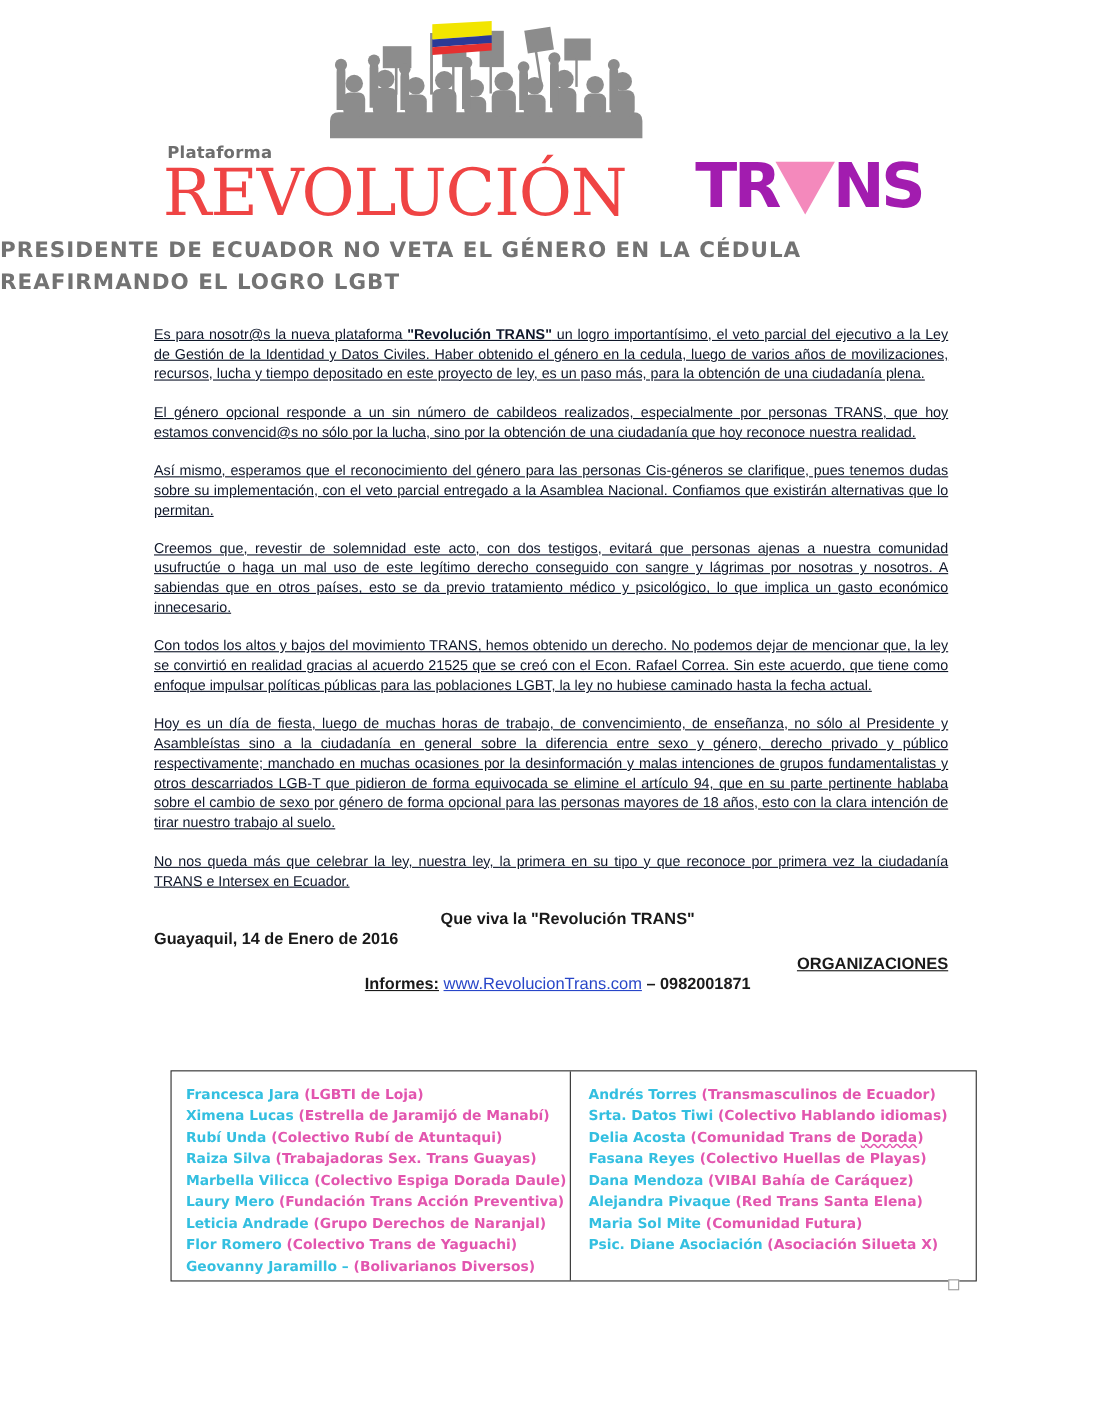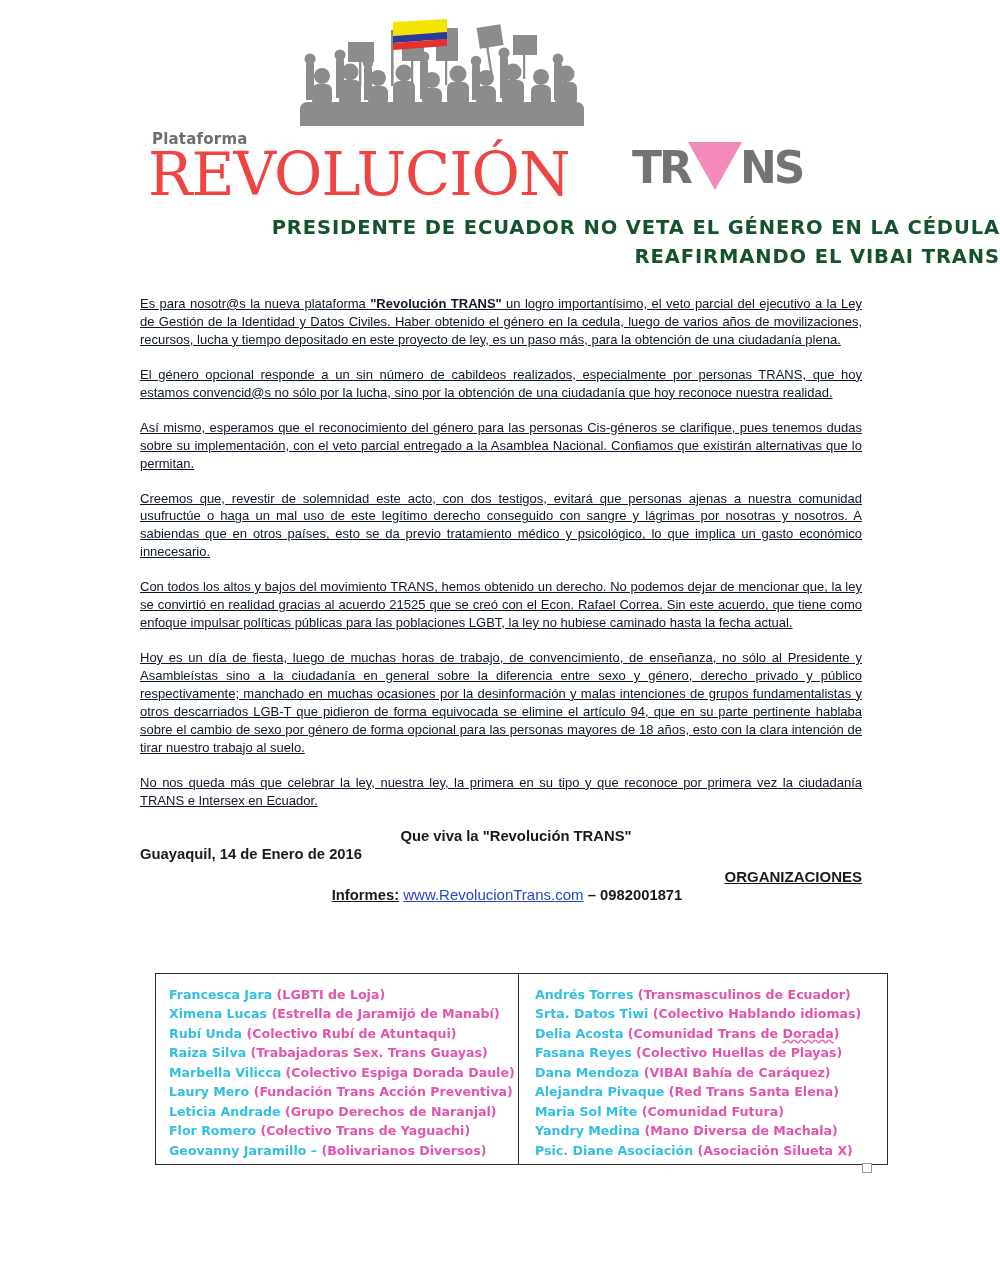--- a/index.html
+++ b/index.html
@@ -57,44 +57,44 @@
     font-weight: 400;
     color: #ef4444;
     letter-spacing: -1px;
     line-height: 1;
   }
   .word-trans {
     position: absolute;
     left: 484px;
     top: 10px;
     font-family: "DejaVu Sans", sans-serif;
-    font-size: 44px;
-    font-weight: 700;
-    color: #737373;
+    font-size: 56px;
+    font-weight: 700;
+    color: #a21caf;
     letter-spacing: -3px;
     line-height: 1;
     white-space: nowrap;
     text-align: center;
   }
   .trans-tri {
     display: inline-block;
     width: 0;
     height: 0;
     border-left: 27px solid transparent;
     border-right: 27px solid transparent;
     border-top: 48px solid #F489BC;
     vertical-align: -7px;
     margin: 0 -2px;
   }
 
   
   .headline {
     margin: 14px 0 12px 0;
-    text-align: right;
-    color: #14532d;
+    text-align: left;
+    color: #737373;
     font-family: "DejaVu Sans", sans-serif;
     font-size: 19.5px;
     font-weight: 700;
     letter-spacing: 0.9px;
     line-height: 1.48;
   }
   .headline .l2 { display: block; }
 
   
   .doc-body {
@@ -270,21 +270,21 @@
 
   <div class="logo-line">
     <div class="plataforma">Plataforma</div>
     <div class="word-revolucion">REVOLUCIÓN</div>
     <div class="word-trans"><span>TR</span><span class="trans-tri"></span><span>NS</span></div>
   </div>
 </div>
 
 <div class="headline">
   <span>PRESIDENTE DE ECUADOR NO VETA EL GÉNERO EN LA CÉDULA</span>
-  <span class="l2">REAFIRMANDO EL VIBAI TRANS</span>
+  <span class="l2">REAFIRMANDO EL LOGRO LGBT</span>
 </div>
 
 <div class="doc-body">
 
   <p class="para"><span>Es para nosotr@s la nueva plataforma </span><b>"Revolución TRANS"</b><span> un logro importantísimo, el veto parcial  del ejecutivo a la Ley de Gestión de la Identidad y Datos Civiles. Haber obtenido el género en la cedula, luego de varios años de movilizaciones, recursos, lucha y tiempo depositado en este proyecto de ley, es un paso más, para la obtención de una ciudadanía plena.</span></p>
 
   <p class="para">El género opcional responde a un sin número de cabildeos realizados, especialmente por personas TRANS, que hoy estamos convencid@s  no sólo por la lucha, sino por la obtención de una ciudadanía que hoy reconoce nuestra realidad.</p>
 
   <p class="para">Así mismo, esperamos que el reconocimiento del género para las personas Cis-géneros se clarifique, pues tenemos dudas sobre su implementación, con el veto parcial entregado a la Asamblea Nacional. Confiamos que existirán alternativas que lo permitan.</p>
 
@@ -318,17 +318,16 @@
       <div class="org-row"><span class="org-name">Geovanny Jaramillo – </span><span class="org-group">(Bolivarianos Diversos)</span></div>
     </div>
   <div class="org-col right" id="col-right">
       <div class="org-row"><span class="org-name">Andrés Torres </span><span class="org-group">(Transmasculinos de Ecuador)</span></div>
       <div class="org-row"><span class="org-name">Srta. Datos Tiwi </span><span class="org-group">(Colectivo Hablando idiomas)</span></div>
       <div class="org-row"><span class="org-name">Delia Acosta </span><span class="org-group">(Comunidad Trans de <span class="u-squiggle">Dorada</span>)</span></div>
       <div class="org-row"><span class="org-name">Fasana Reyes </span><span class="org-group">(Colectivo Huellas de Playas)</span></div>
       <div class="org-row"><span class="org-name">Dana Mendoza </span><span class="org-group">(VIBAI Bahía de Caráquez)</span></div>
       <div class="org-row"><span class="org-name">Alejandra Pivaque </span><span class="org-group">(Red Trans Santa Elena)</span></div>
       <div class="org-row"><span class="org-name">Maria Sol Mite </span><span class="org-group">(Comunidad Futura)</span></div>
-      <div class="org-row"><span class="org-name">Yandry Medina </span><span class="org-group">(Mano Diversa de Machala)</span></div>
       <div class="org-row"><span class="org-name">Psic. Diane Asociación </span><span class="org-group">(Asociación Silueta X)</span></div>
     </div>
 </div>
 <div class="resize-handle"></div>
 
 </body></html>

